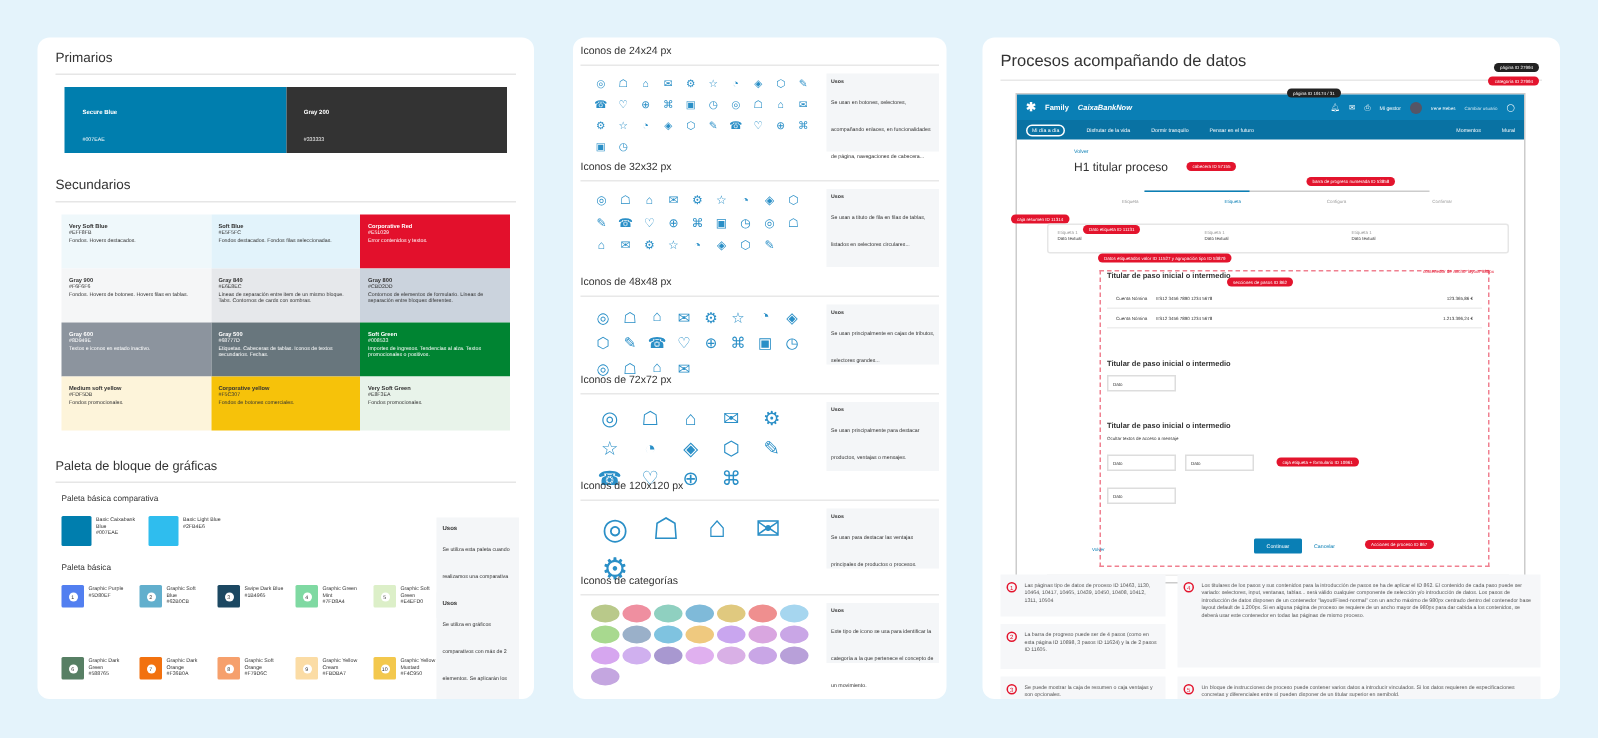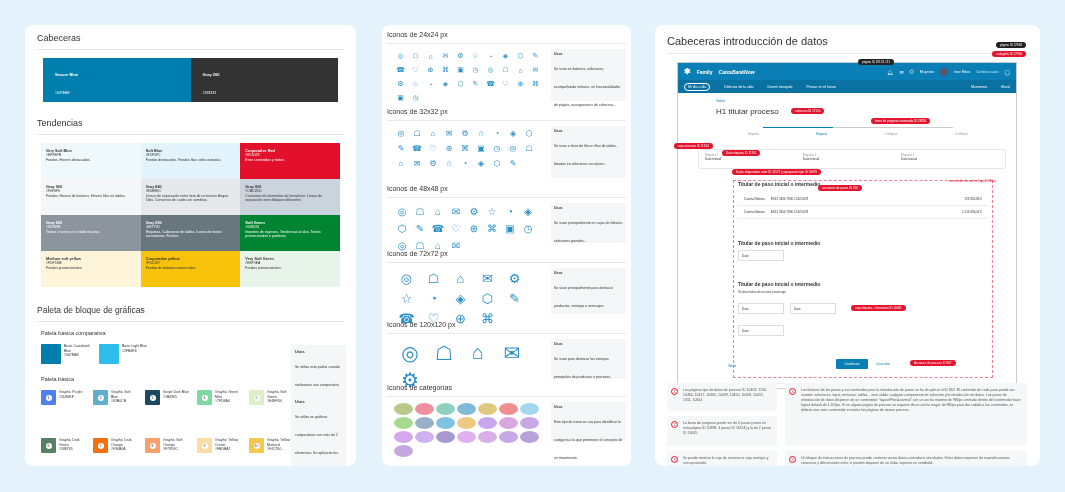--- a/index.html
+++ b/index.html
@@ -39,34 +39,34 @@
 .nav1{height:17px;background:#0a7fb5;display:flex;align-items:center;padding:0 6px;color:#fff;font-size:5px;gap:6px}
 .nav2{height:13px;background:#0972a3;display:flex;align-items:center;padding:0 6px;color:#fff;font-size:3.5px;gap:14px}
 .note{position:absolute;background:#f6f7f9;font-size:3.5px;line-height:5px;color:#555;padding:5px 5px 5px 16px}
 .note .ci{position:absolute;left:4px;top:5px;width:7px;height:7px;border:1px solid #e3142d;border-radius:50%;color:#e3142d;font-size:4px;display:flex;align-items:center;justify-content:center}
 .dash{position:absolute;border:1px dashed #f08090}
 </style>
 </head>
 <body>
 
 <div class="card" id="c1">
- <div class="sec-title">Cabeceras</div>
+ <div class="sec-title">Primarios</div>
  <div class="prim" id="prim">
       <div style="background: rgb(0, 126, 174);">
         <div style="font-size:4px;font-weight:bold">Secure Blue</div>
         <div class="tiny">#007EAE</div>
         <div class="tiny">Enlaces · Botones · Contornos de selectores activos · Fondos · Iconos</div>
       </div>
       <div style="background: rgb(51, 51, 51);">
         <div style="font-size:4px;font-weight:bold">Gray 200</div>
         <div class="tiny">#333333</div>
         <div class="tiny">Color del texto base · Fondos</div>
       </div>
     </div>
- <div class="sec-title">Tendencias</div>
+ <div class="sec-title">Secundarios</div>
  <div class="grid3" id="secgrid">
       <div class="cell" style="background: rgb(239, 248, 251); color: rgb(51, 51, 51);">
         <div style="font-size:3.8px;font-weight:bold">Very Soft Blue</div>
         <div class="tiny">#EFF8FB</div>
         <div class="tiny">Fondos. Hovers destacados.</div>
       </div>
       <div class="cell" style="background: rgb(226, 243, 251); color: rgb(51, 51, 51);">
         <div style="font-size:3.8px;font-weight:bold">Soft Blue</div>
         <div class="tiny">#E5F5FC</div>
         <div class="tiny">Fondos destacados. Fondos filas seleccionadas.</div>
@@ -403,21 +403,21 @@
           <span class="ic" style="width:19px;height:12px;font-size:7px;background:#c9a6e6;border-radius:50%;color:#fff;margin:1px"></span>
           <span class="ic" style="width:19px;height:12px;font-size:7px;background:#b8a0d9;border-radius:50%;color:#fff;margin:1px"></span>
           <span class="ic" style="width:19px;height:12px;font-size:7px;background:#c4a6e0;border-radius:50%;color:#fff;margin:1px"></span>
         </div>
         <div class="iusos"><b>Usos</b><span class="tiny">Este tipo de icono se usa para identificar la categoría a la que pertenece el concepto de un movimiento.</span></div>
       </div>
     </div>
   </div>
 
 <div class="card" id="c3">
- <h2>Cabeceras introducción de datos</h2>
+ <h2>Procesos acompañando de datos</h2>
  <span class="pill blk" style="right:14px;top:17px">página ID 27994</span>
  <span class="pill red" style="right:14px;top:26px">categoría ID 27994</span>
  <div class="mock">
   <div class="nav1">
    <span style="font-weight:bold;font-size:8px">✱</span>
    <span style="font-weight:bold">Family</span>
    <span style="font-weight:bold;font-style:italic">CaixaBankNow</span>
    <span style="flex:1"></span>
    <span>🔔︎</span>
    <span>✉</span>

